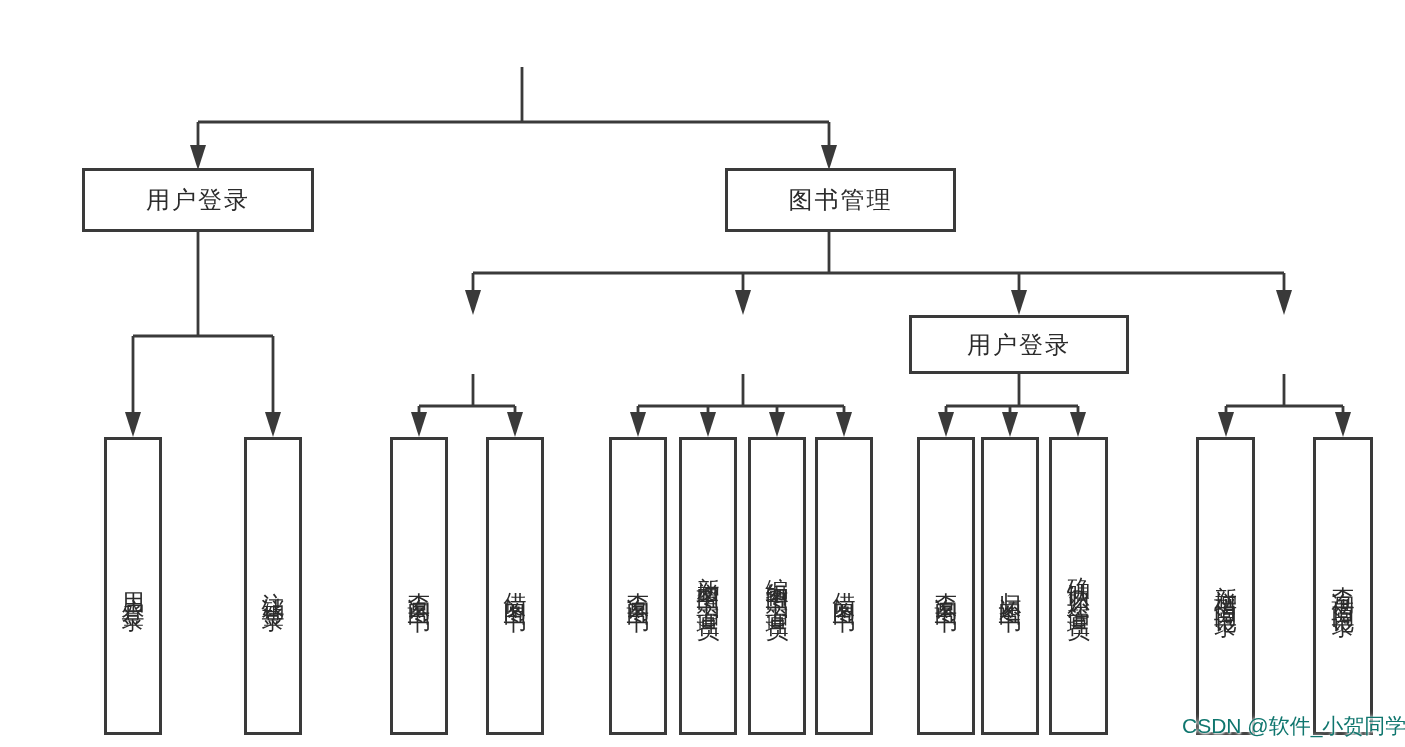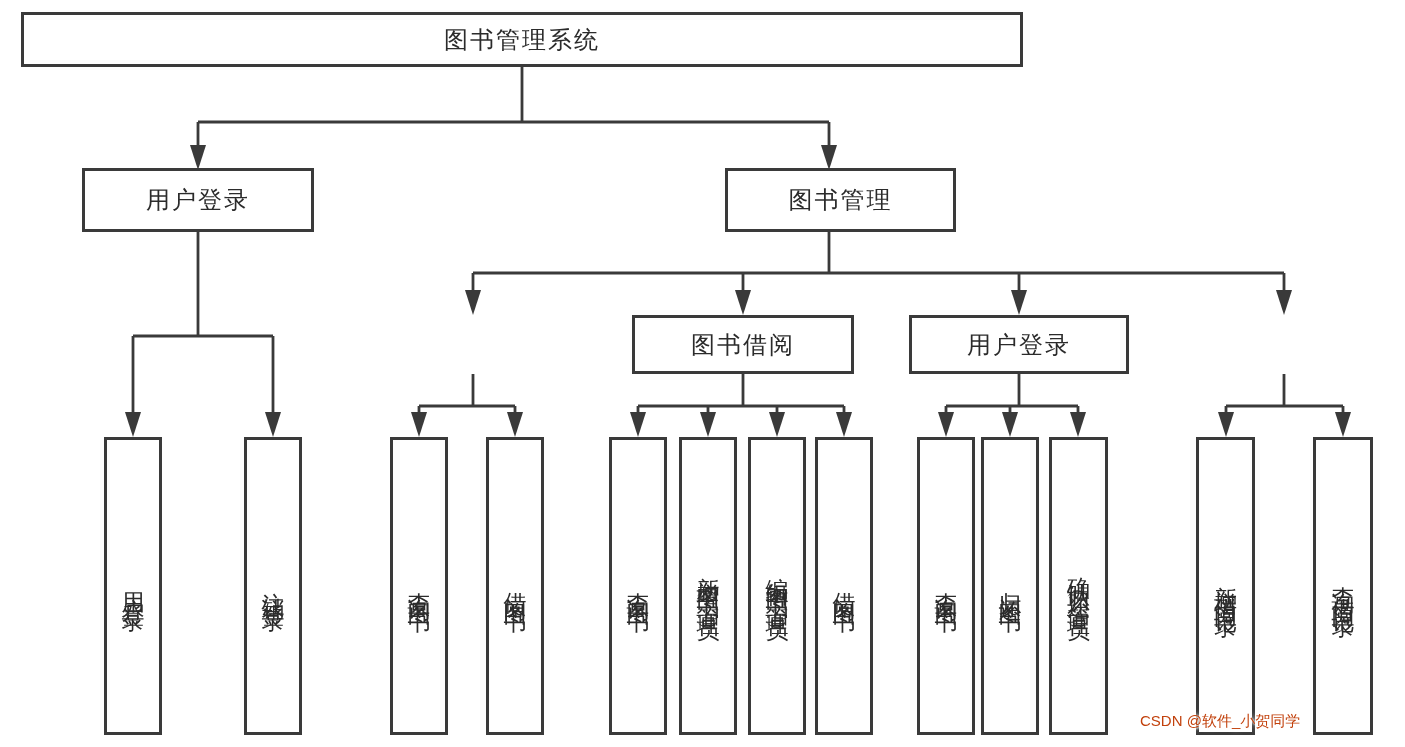--- a/index.html
+++ b/index.html
@@ -47,24 +47,24 @@
     writing-mode: vertical-lr;
     text-orientation: mixed;
     font-size: 23px;
     color: #2b2b2b;
     letter-spacing: 6px;
     line-height: 1;
     z-index: 2;
   }
   #watermark {
     position: absolute;
-    left: 1140px;
+    left: 1182px;
     top: 712px;
-    font-size: 15px;
-    color: #c2410c;
+    font-size: 21px;
+    color: #0f766e;
     white-space: nowrap;
     z-index: 6;
     text-shadow: 0 0 3px #ffffff, 0 0 6px #ffffff, 1px 1px 2px #ffffff;
   }
   .line { stroke: #3a3a3a; stroke-width: 2.8; fill: none; }
   .arrow { fill: #3a3a3a; stroke: none; }
 </style>
 </head>
 <body>
 
@@ -139,34 +139,28 @@
     <g>
       <path class="line" d="M1284 374 V406"></path>
       <path class="line" d="M1226 406 H1343"></path>
       <path class="line" d="M1226 406 V413"></path>
       <path class="line" d="M1343 406 V413"></path>
       <polygon class="arrow" points="1226,437 1218,412 1234,412"></polygon>
       <polygon class="arrow" points="1343,437 1335,412 1351,412"></polygon>
     </g>
   </svg>
 
-  <div class="hbox" style="left:21px; top:12px; width:1002px; height:55px;">
-    <span>图书管理系统</span>
-  </div>
 
   <div class="hbox" style="left:82px; top:168px; width:232px; height:64px;">
     <span>用户登录</span>
   </div>
   <div class="hbox" style="left:713px; top:168px; width:231px; height:64px;margin-left:12px;">
     <span>图书管理</span>
   </div>
 
-  <div class="hbox" style="left:632px; top:315px; width:222px; height:59px;">
-    <span>图书借阅</span>
-  </div>
   <div class="hbox" style="left:909px; top:315px; width:220px; height:59px;">
     <span>用户登录</span>
   </div>
 
   <div class="vbox" style="left:104px; width:58px;">
     <span>用户登录</span>
   </div>
   <div class="vbox" style="left:244px; width:58px;">
     <span>注销登录</span>
   </div>

